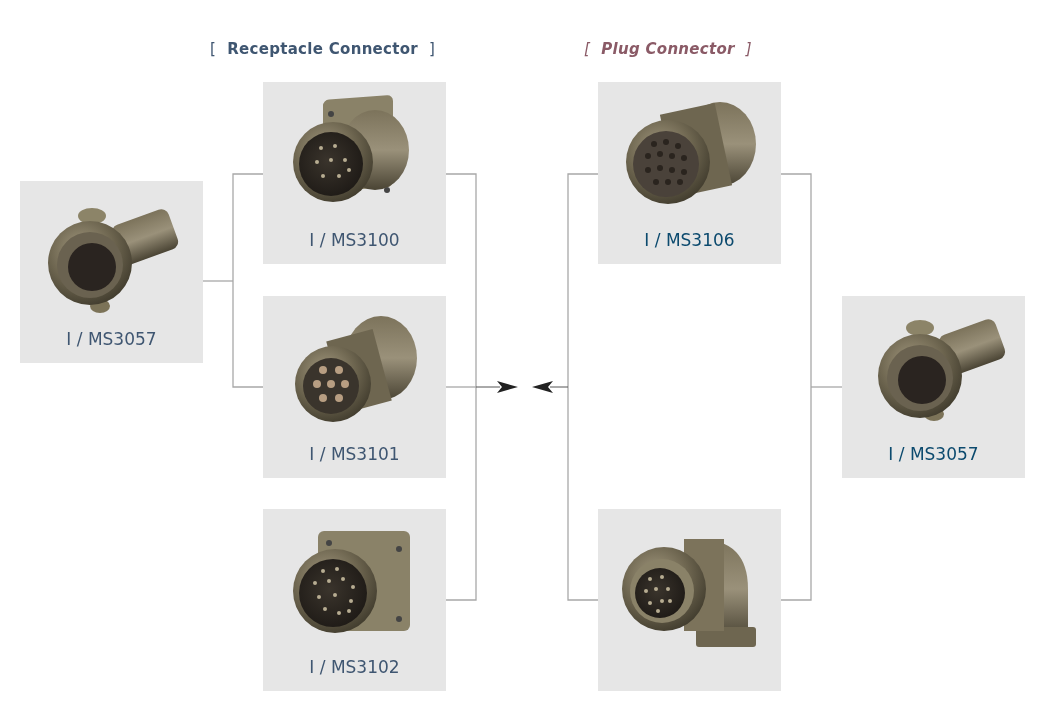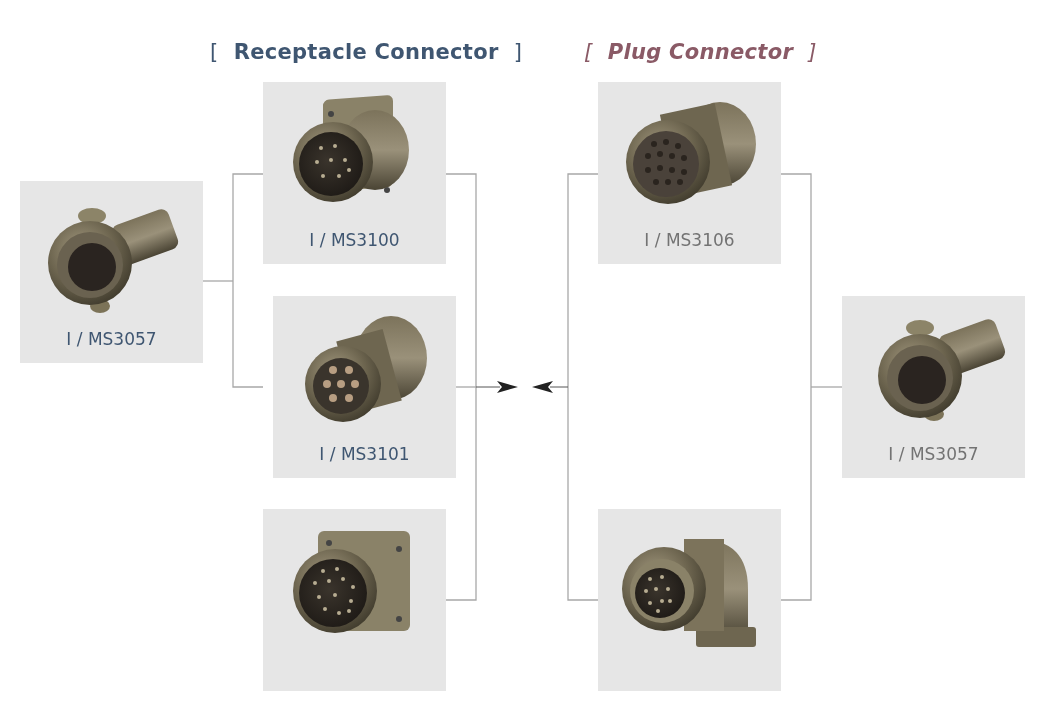--- a/index.html
+++ b/index.html
@@ -1,25 +1,25 @@
 <!DOCTYPE html>
 <html><head>
 <meta charset="utf-8">
 <style>
   html, body { margin: 0; padding: 0; background: #ffffff; }
   body { width: 1050px; height: 705px; position: relative; overflow: hidden;
          font-family: "DejaVu Sans", "Liberation Sans", sans-serif; }
-  .heading { position: absolute; top: 40px; font-size: 21px; font-weight: bold; letter-spacing: 0.3px; white-space: pre; }
+  .heading { position: absolute; top: 40px; font-size: 15px; font-weight: bold; letter-spacing: 0.3px; white-space: pre; }
   .heading .br { font-weight: normal; }
   .heading.rec { left: 210px; color: #3f5671; }
   .heading.plug { left: 584px; color: #8a5a66; font-style: italic; }
   .card { position: absolute; background: #e6e6e6; width: 183px; height: 182px; box-sizing: border-box; }
   .card .label { position: absolute; left: 0; right: 0; bottom: 14px; text-align: center; font-size: 17px; }
   .card.rec .label { color: #3f5671; }
-  .card.plug .label { color: #737373; }
+  .card.plug .label { color: #0c4a6e; }
   .card svg.img { position: absolute; left: 0; top: 0; width: 183px; height: 150px; }
   svg.lines { position: absolute; left: 0; top: 0; width: 1050px; height: 705px; pointer-events: none; }
 </style>
 </head>
 <body>
 
 <svg class="lines" viewBox="0 0 1050 705">
   <g stroke="#a8a8a8" stroke-width="1.3" fill="none">
 
     <path d="M202 281 H233"></path>
@@ -90,21 +90,21 @@
         <circle cx="68" cy="78" r="2"></circle>
         <circle cx="82" cy="78" r="2"></circle>
       <circle cx="60" cy="94" r="2"></circle>
         <circle cx="76" cy="94" r="2"></circle>
         <circle cx="86" cy="88" r="2"></circle>
     </g>
   </svg>
   <div class="label">I / MS3100</div>
 </div>
 
-<div class="card rec" style="left:263px; top:296px;margin-left:10px;">
+<div class="card rec" style="left:263px; top:296px;">
   <svg class="img" viewBox="0 0 183 150">
     <ellipse cx="118" cy="62" rx="36" ry="42" fill="url(#barrel)"></ellipse>
     <rect x="72" y="38" width="48" height="74" fill="#6e6650" transform="rotate(-15 96 75)"></rect>
     <circle cx="70" cy="88" r="38" fill="url(#metal)"></circle>
     <circle cx="68" cy="90" r="28" fill="#3a342c"></circle>
     <g fill="#b89e82">
       <circle cx="60" cy="74" r="4"></circle>
         <circle cx="76" cy="74" r="4"></circle>
       <circle cx="54" cy="88" r="4"></circle>
         <circle cx="68" cy="88" r="4"></circle>
@@ -132,20 +132,21 @@
         <circle cx="80" cy="70" r="2"></circle>
         <circle cx="90" cy="78" r="2"></circle>
       <circle cx="56" cy="88" r="2"></circle>
         <circle cx="72" cy="86" r="2"></circle>
         <circle cx="88" cy="92" r="2"></circle>
       <circle cx="62" cy="100" r="2"></circle>
         <circle cx="76" cy="104" r="2"></circle>
         <circle cx="86" cy="102" r="2"></circle>
     </g>
   </svg>
+  <div class="label">I / MS3102</div>
 </div>
 
 <div class="card plug" style="left:598px; top:82px;">
   <svg class="img" viewBox="0 0 183 150">
     <ellipse cx="122" cy="62" rx="36" ry="42" fill="url(#barrel)"></ellipse>
     <rect x="70" y="26" width="56" height="84" fill="#6e6650" transform="rotate(-12 98 68)"></rect>
     <circle cx="70" cy="80" r="42" fill="url(#metal)"></circle>
     <circle cx="68" cy="82" r="33" fill="#4a423a"></circle>
     <g fill="#2a241e">
       <circle cx="56" cy="62" r="3"></circle>

